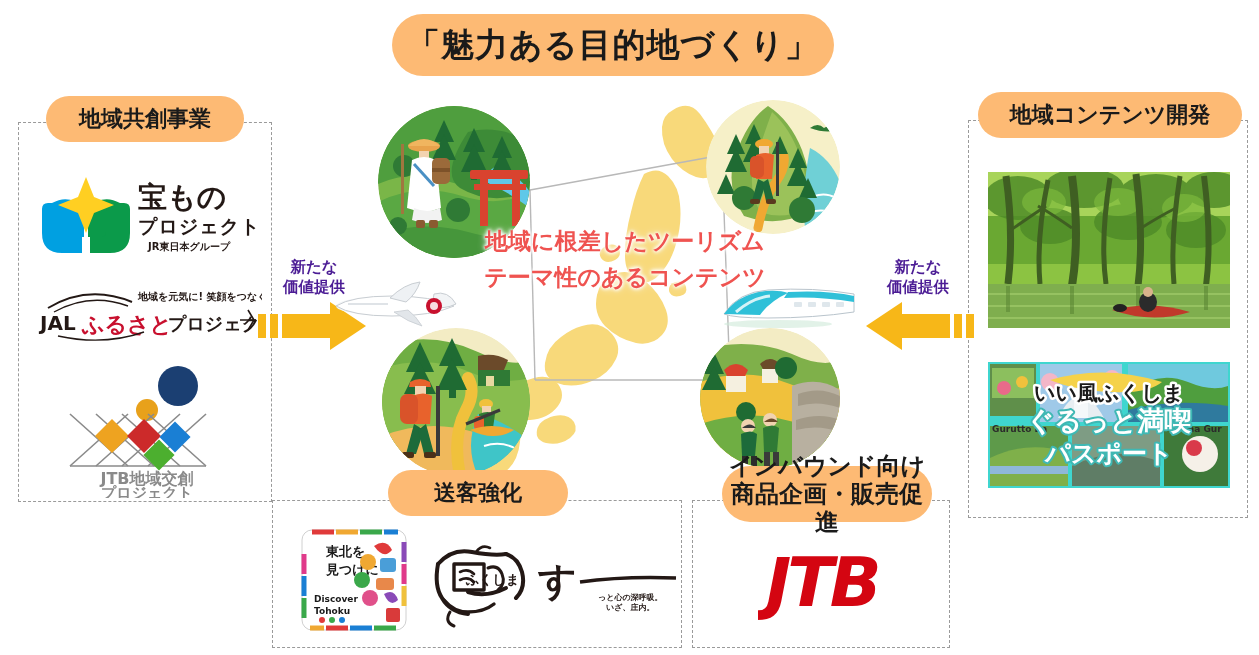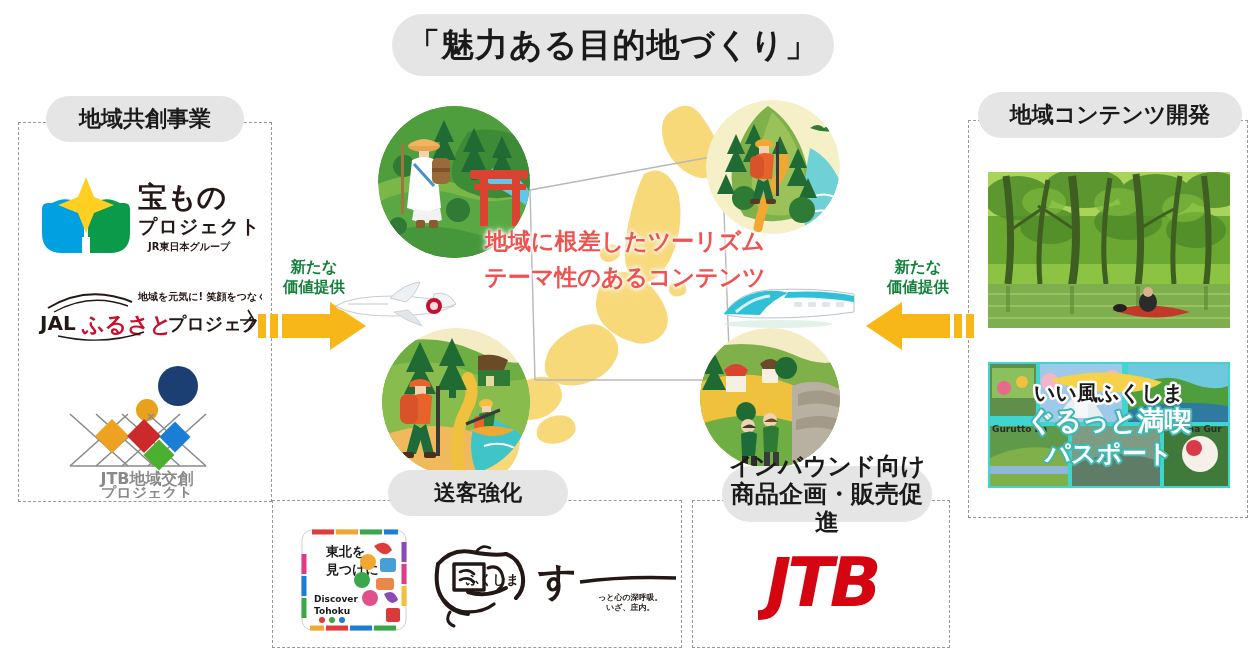--- a/index.html
+++ b/index.html
@@ -6,21 +6,21 @@
   body {
     width: 1259px; height: 655px;
     background: #ffffff;
     font-family: "DejaVu Sans", "Liberation Sans", sans-serif;
     overflow: hidden;
     position: relative;
   }
   #stage { position: absolute; inset: 0; }
 
   .pill {
-    background: #e5e5e5;
+    background: #fdba74;
     border-radius: 40px;
     display: flex; align-items: center; justify-content: center;
     text-align: center;
     color: #1a1a1a;
     font-weight: bold;
     line-height: 1.18;
     position: absolute;
     z-index: 30;
   }
 
@@ -74,21 +74,21 @@
 
   
   #plane { position: absolute; left: 330px; top: 272px; width: 130px; height: 64px; z-index: 24; }
   #train { position: absolute; left: 718px; top: 278px; width: 140px; height: 58px; z-index: 24; }
 
   
   .arrow-block { position: absolute; z-index: 20; }
   #arrow-left-block  { left: 258px; top: 258px; width: 112px; height: 110px; }
   #arrow-right-block { left: 862px; top: 258px; width: 112px; height: 110px; }
   .arrow-label {
-    font-size: 15.5px; font-weight: bold; color: #15803d;
+    font-size: 15.5px; font-weight: bold; color: #4c1d95;
     line-height: 1.28; text-align: center; white-space: nowrap;
   }
   .arrow-svg { display: block; }
 
   
   #logo-takaramono { position: absolute; left: 38px; top: 175px; width: 218px; height: 82px; z-index: 10; }
   #logo-jal        { position: absolute; left: 34px; top: 280px; width: 228px; height: 62px; z-index: 10; }
   #logo-jtb-chiiki { position: absolute; left: 52px; top: 362px; width: 190px; height: 136px; z-index: 10; }
 
   

